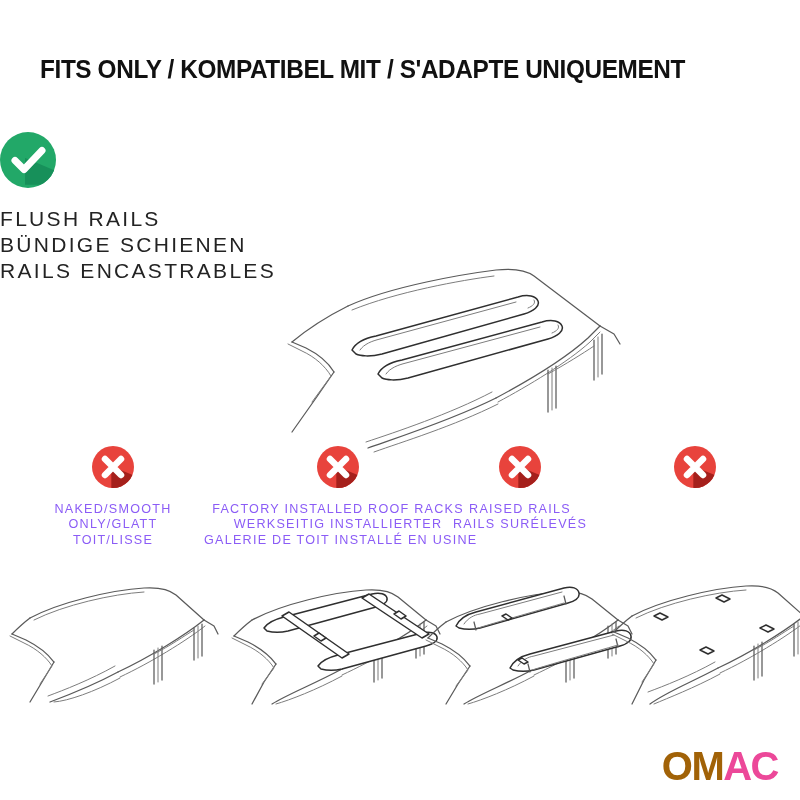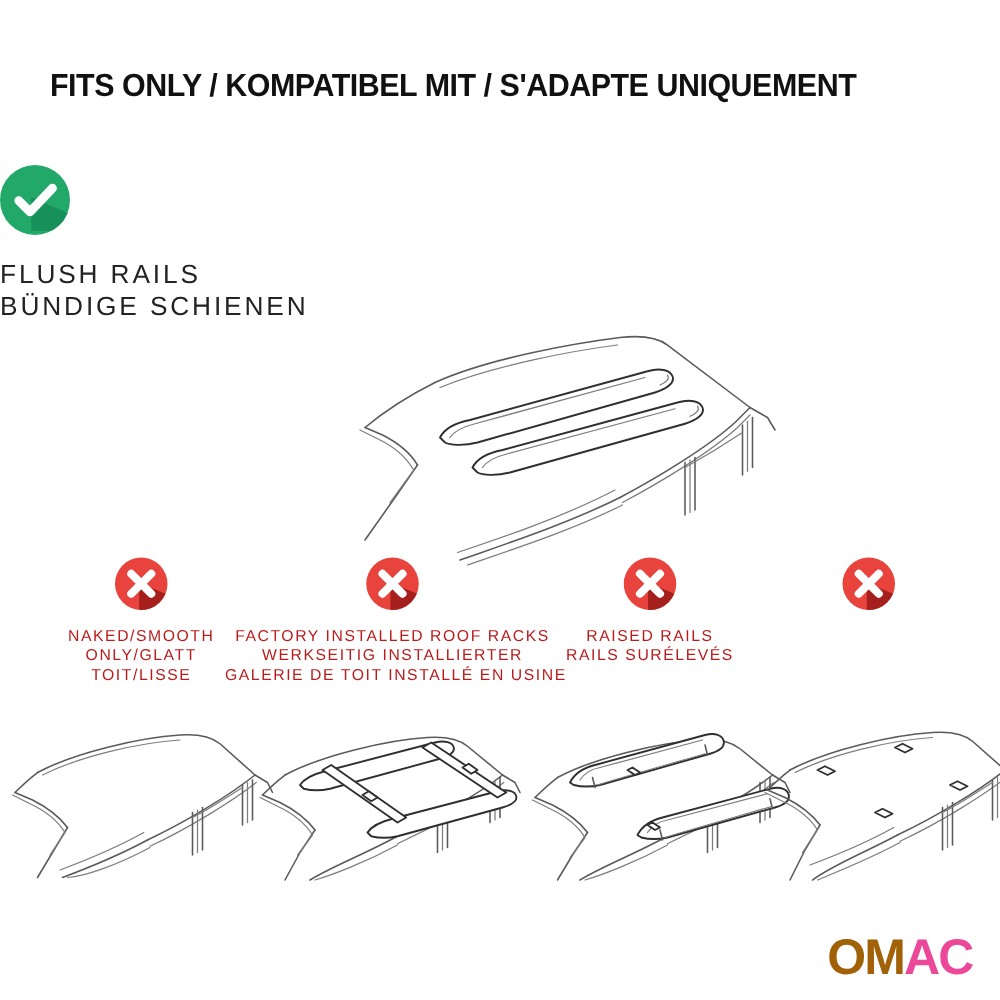--- a/index.html
+++ b/index.html
@@ -83,27 +83,27 @@
     position:absolute;
     top:446px;
     text-align:center;
   }
   .col .icon-wrap{height:48px;}
   .col .labels{
     margin-top:8px;
     font-size:12.6px;
     line-height:15.3px;
     letter-spacing:1.25px;
-    color:#b91c1c;
+    color:#8b5cf6;
     white-space:nowrap;
   }
   .col .art{margin-top:4px;}
 
   .col-0{left:0px;   width:226px;}
-  .col-1{left:180px; width:268px;}
+  .col-1{left:204px; width:268px;}
   .col-2{left:420px; width:200px;}
   .col-3{left:602px; width:186px;}
 
   .col-0 .art{position:absolute;left:8px;  top:112px;width:210px;height:140px;}
   .col-1 .art{position:absolute;left:18px; top:104px;width:222px;height:150px;}
   .col-2 .art{position:absolute;left:-8px; top:104px;width:222px;height:150px;}
   .col-3 .art{position:absolute;left:2px;  top:104px;width:208px;height:150px;}
 
   
   .logo{
@@ -135,20 +135,21 @@
     <div class="icon-circle check-circle">
       <div class="shadow"></div>
       <svg class="glyph" viewBox="0 0 56 56">
         <path d="M15 28.5 L24 37.5 L42 18.5" fill="none" stroke="#ffffff" stroke-width="7" stroke-linecap="round" stroke-linejoin="round"></path>
       </svg>
     </div>
 
     <div class="primary-labels">
       <div>FLUSH RAILS</div>
       <div>BÜNDIGE SCHIENEN</div>
+      <div>RAILS ENCASTRABLES</div>
     </div>
   </div>
 
   <div class="primary-art">
     <svg viewBox="0 0 430 180" width="430" height="180">
 
       <path class="ln" d="M152 44 C196 24 268 12 300 8 C318 6 330 8 338 14 L404 64"></path>
       <path class="ln" d="M152 44 C128 56 108 70 96 80"></path>
       <path class="ln" d="M96 80 L110 86 C122 92 132 100 138 110"></path>
       <path class="ln" d="M138 110 L120 136 L96 170"></path>

